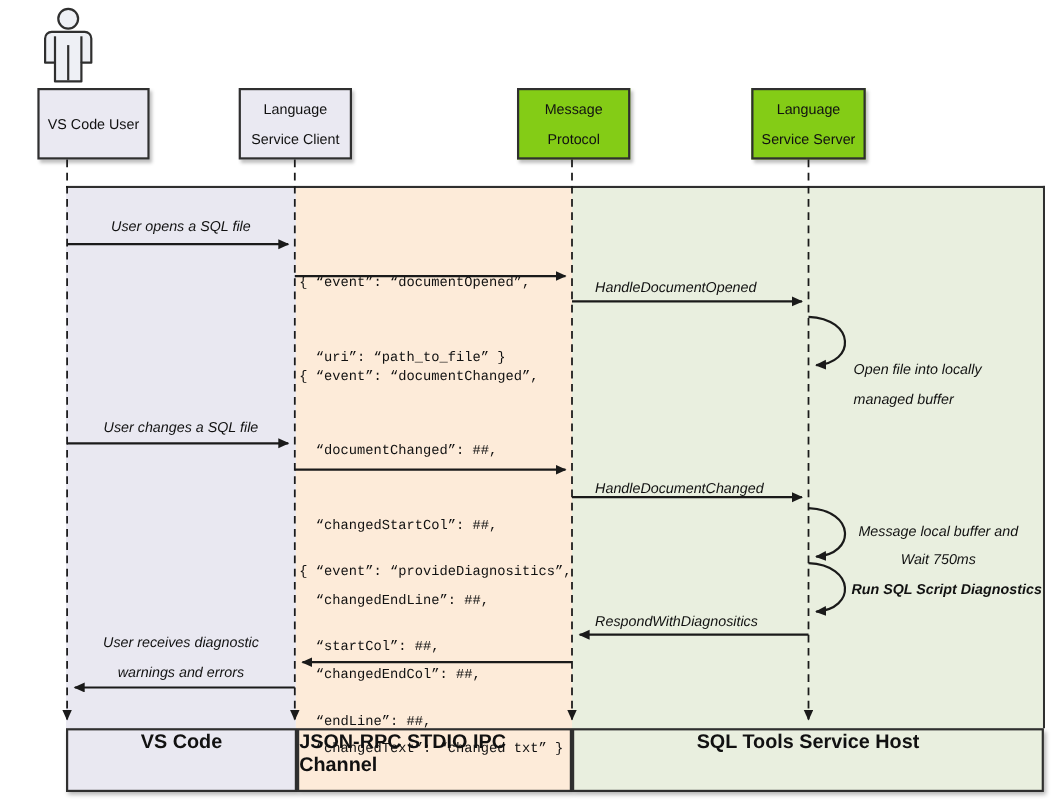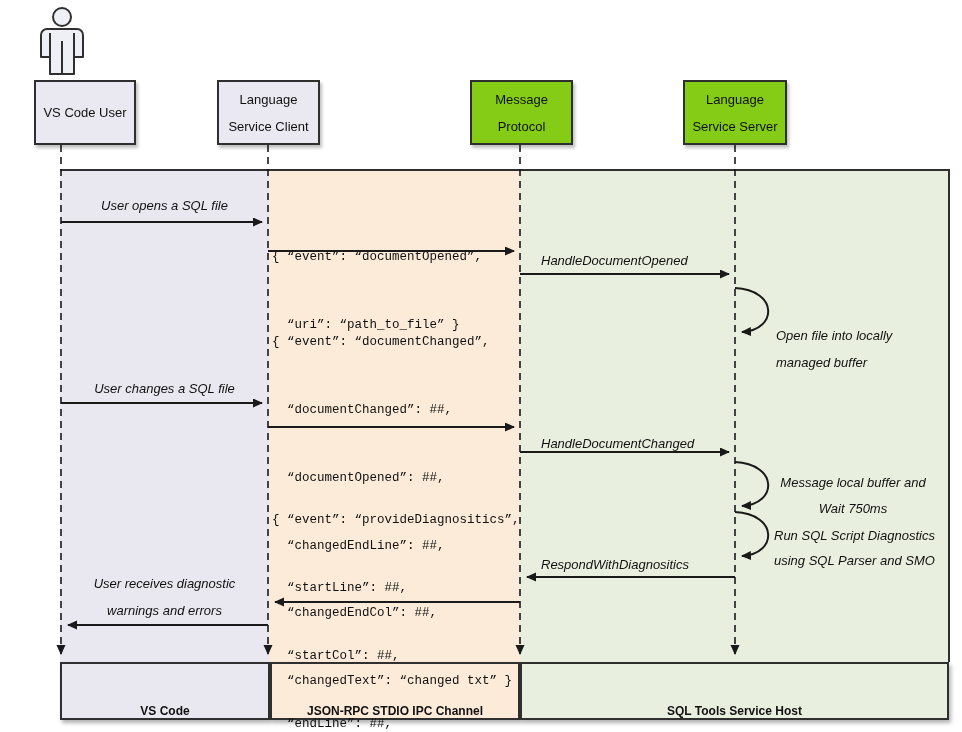--- a/index.html
+++ b/index.html
@@ -14,22 +14,22 @@
   .lane-green{flex:1;background:#e9efdf;}
   
   .hbox{position:absolute;top:80px;height:65px;box-sizing:border-box;background:#84cc16;
         border:2px solid #2f2f2f;box-shadow:2px 3px 3px rgba(0,0,0,0.25);
         display:flex;flex-direction:column;justify-content:center;align-items:center;
         gap:12px;font-size:13px;}
   .hbox.lav{background:#eae9f2;}
   .hline{line-height:15px;white-space:nowrap;}
   
   .fbox{position:absolute;top:662px;height:58px;box-sizing:border-box;border:2px solid #2f2f2f;
-        box-shadow:2px 3px 4px rgba(0,0,0,0.3);display:flex;align-items:flex-end;justify-content:center;
-        font-weight:bold;font-size:12px;}
+        box-shadow:2px 3px 4px rgba(0,0,0,0.3);display:flex;align-items:flex-start;justify-content:center;
+        font-weight:bold;font-size:18px;}
   .fbox.lav{background:#e9e8f1;} .fbox.pea{background:#fdebd9;} .fbox.grn{background:#e9efdf;}
   
   .msg-label{position:absolute;font-style:italic;font-size:13px;line-height:18px;white-space:nowrap;}
   .center{text-align:center;}
   .two-line{line-height:27px;}
   .act-line{display:block;}
   
   .payload{position:absolute;font-family:"Liberation Mono",monospace;font-size:12.5px;
            line-height:22.6px;white-space:pre;}
   .pl{display:block;}
@@ -83,40 +83,38 @@
   <div class="msg-label" style="left:541px;top:556px;">RespondWithDiagnositics</div>
 
   <div class="msg-label two-line" style="left:776px;top:293px;margin-top:29px;">
     <span class="act-line">Open file into locally</span>
     <span class="act-line">managed buffer</span>
   </div>
   <div class="msg-label center" style="left:763px;top:470px;width:180px;line-height:26px;">
     <span class="act-line">Message local buffer and</span>
     <span class="act-line">Wait 750ms</span>
   </div>
-  <div class="msg-label" style="left:774px;top:523px;line-height:25px;">
+  <div class="msg-label" style="left:774px;top:523px;line-height:25px;font-weight:bold;">
     <span class="act-line">Run SQL Script Diagnostics</span>
-    <span class="act-line">using SQL Parser and SMO</span>
   </div>
 
   <div class="payload" style="left:272px;top:201px;">
     <span class="pl">{ “event”: “documentOpened”,</span>
     <span class="pl">  “uri”: “path_to_file” }</span>
   </div>
   <div class="payload" style="left:272px;top:286px;">
     <span class="pl">{ “event”: “documentChanged”,</span>
     <span class="pl">  “documentChanged”: ##,</span>
-    <span class="pl">  “documentOpened”: ##,</span>
+    <span class="pl">  “changedStartCol”: ##,</span>
     <span class="pl">  “changedEndLine”: ##,</span>
     <span class="pl">  “changedEndCol”: ##,</span>
     <span class="pl">  “changedText”: “changed txt” }</span>
   </div>
   <div class="payload" style="left:272px;top:464px;">
     <span class="pl">{ “event”: “provideDiagnositics”,</span>
-    <span class="pl">  “startLine”: ##,</span>
     <span class="pl">  “startCol”: ##,</span>
     <span class="pl">  “endLine”: ##,</span>
     
     
   </div>
 
   <svg width="962" height="732" viewBox="0 0 962 732">
     <defs>
       <marker id="arr" markerWidth="11" markerHeight="10" refX="9" refY="4.5" orient="auto" markerUnits="userSpaceOnUse">
         <path d="M0,0 L10,4.5 L0,9 z" fill="#1a1a1a"></path>

